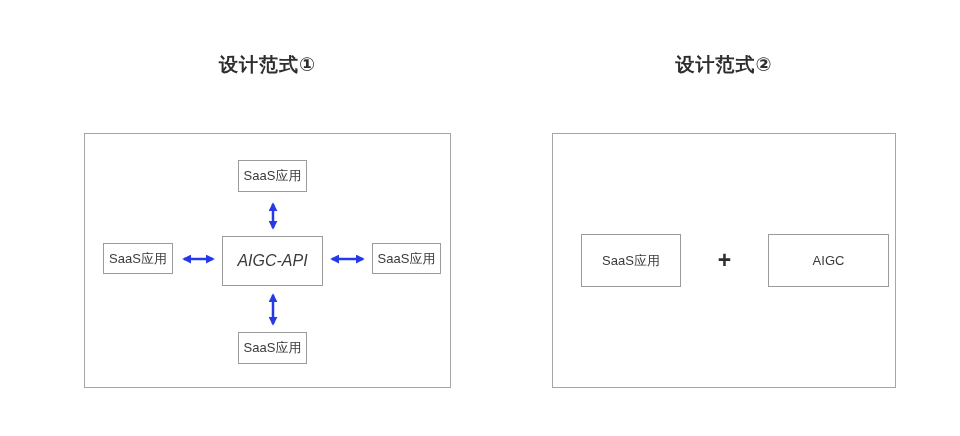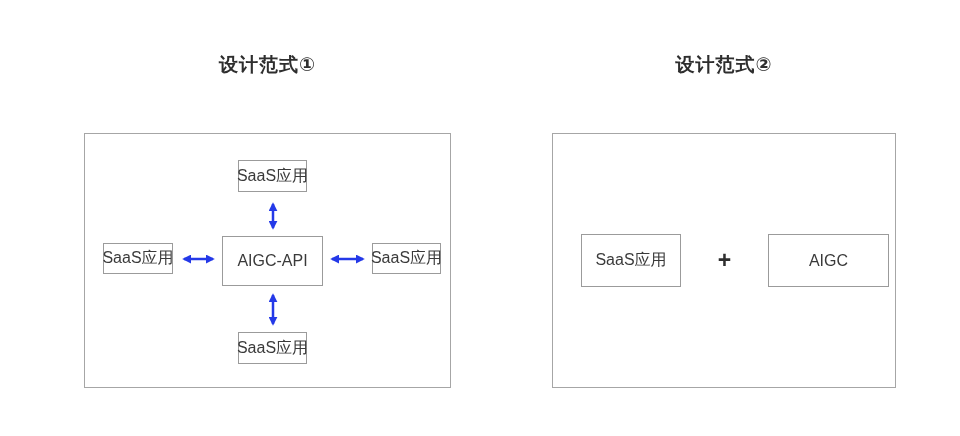--- a/index.html
+++ b/index.html
@@ -18,28 +18,28 @@
     position:absolute; top:133px; background:#ffffff;
     border:1px solid var(--panel_border,#a6a6a6);
   }
   .panel.p-left  { left:84px;  width:367px; height:255px; }
   .panel.p-right { left:552px; width:344px; height:255px; }
 
   .node {
     position:absolute; background:#ffffff;
     border:1px solid var(--box_border,#9b9b9b);
     display:flex; align-items:center; justify-content:center;
-    font-size:16px; color:var(--text,#3a3a3a); white-space:nowrap;
+    font-size:13px; color:var(--text,#3a3a3a); white-space:nowrap;
   }
   
   .node.sat-top    { left:153px; top:26px;  width:69px;  height:32px; }
   .node.sat-left   { left:18px;  top:109px; width:70px;  height:31px; }
   .node.sat-right  { left:287px; top:109px; width:69px;  height:31px; }
   .node.sat-bottom { left:153px; top:198px; width:69px;  height:32px; }
-  .node.hub        { left:137px; top:102px; width:101px; height:50px; font-size:16px; }
+  .node.hub        { left:137px; top:102px; width:101px; height:50px; font-size:16px;font-style:italic; }
 
   
   .node.r-saas { left:28px;  top:100px; width:100px; height:53px; }
   .node.r-aigc { left:215px; top:100px; width:121px; height:53px; }
 
   .plus-operator {
     position:absolute; left:128px; top:100px; width:87px; height:53px;
     display:flex; align-items:center; justify-content:center;
     font-size:23px; font-weight:bold; color:var(--title_text,#2e2e2e);
   }

